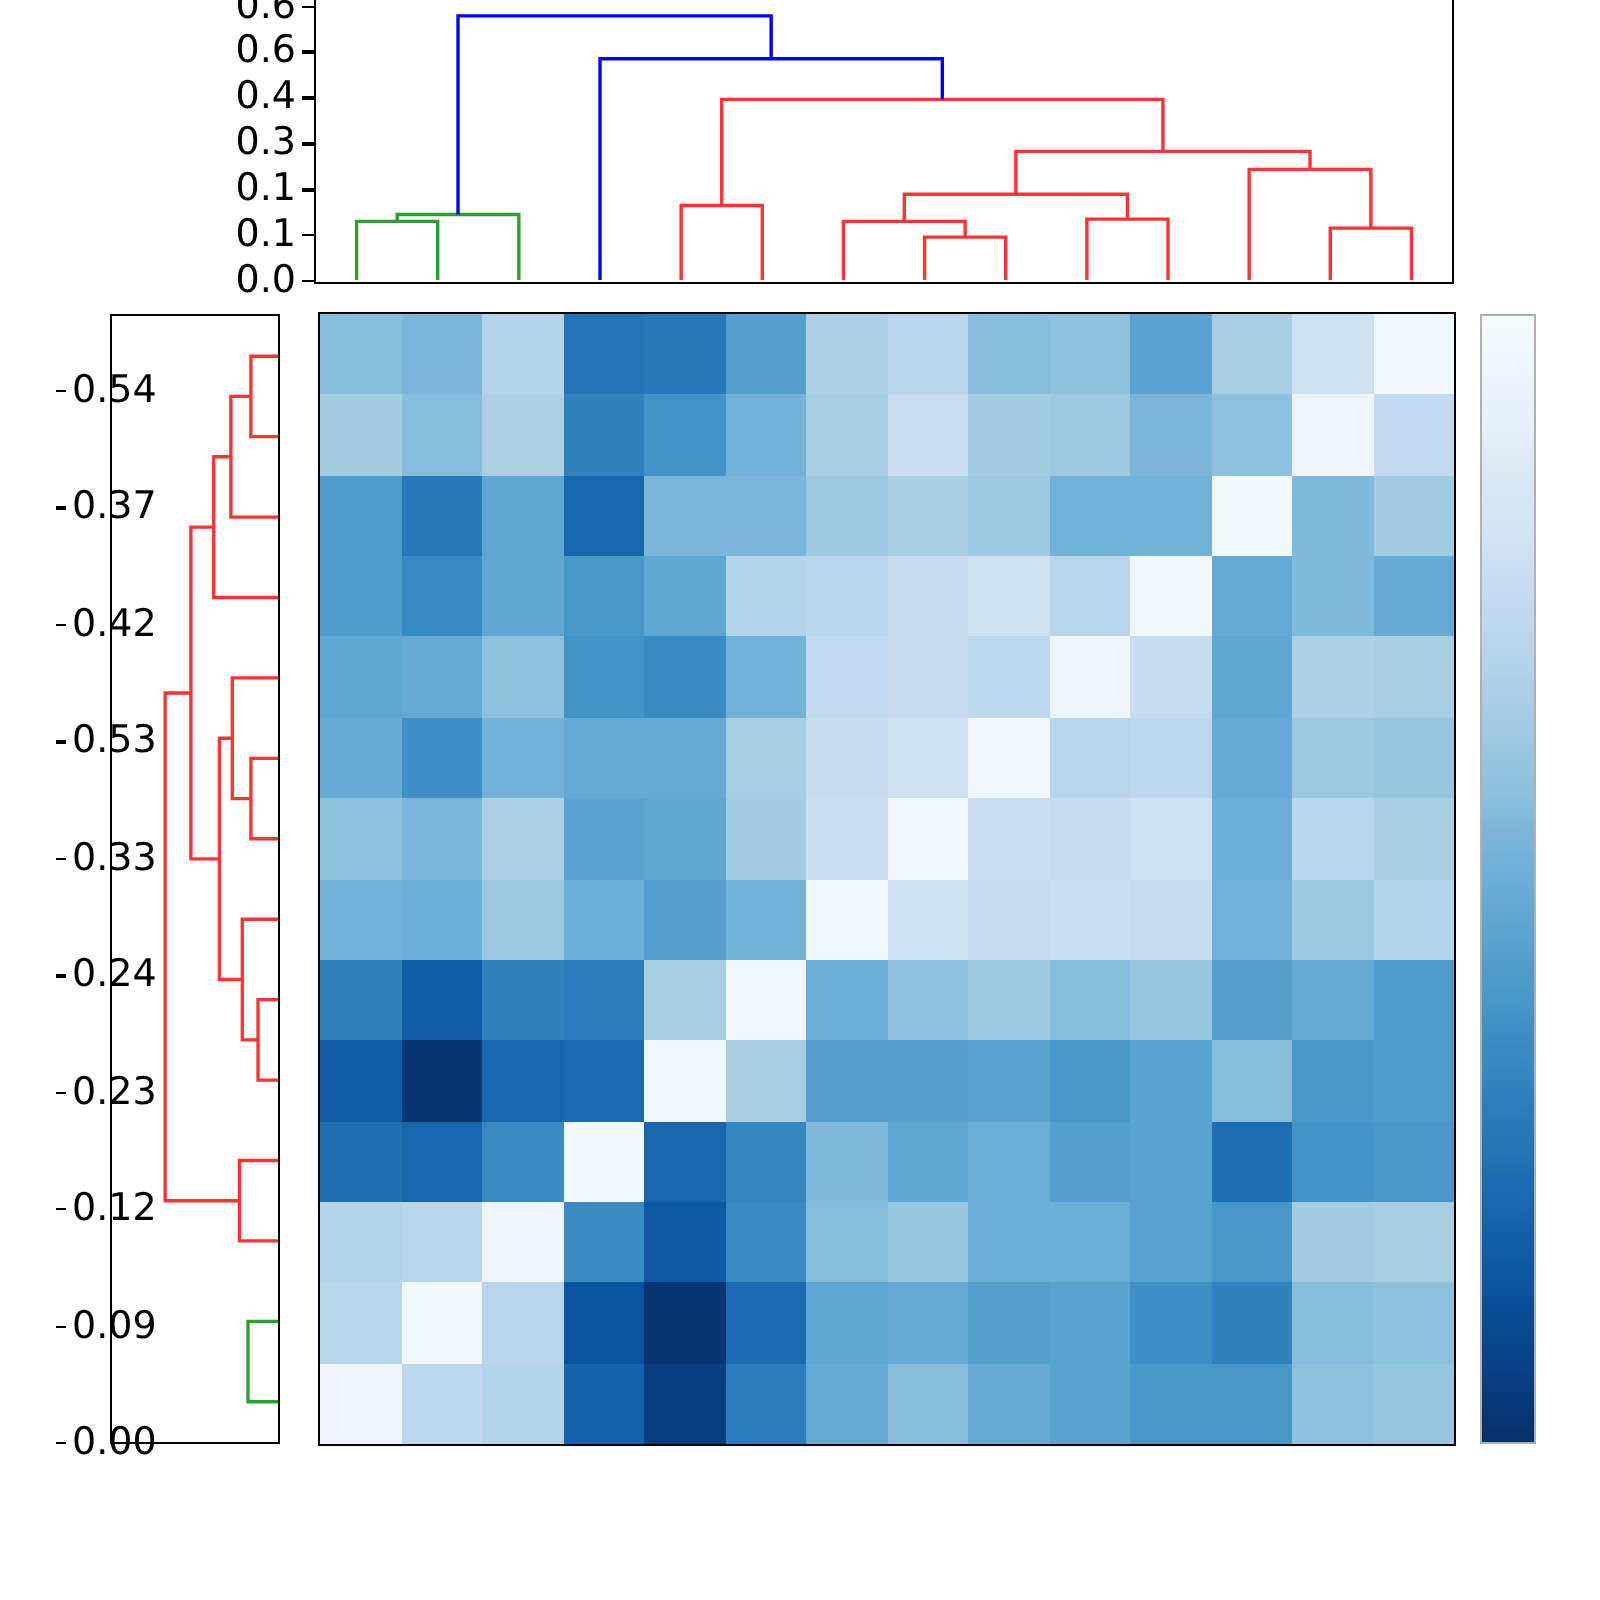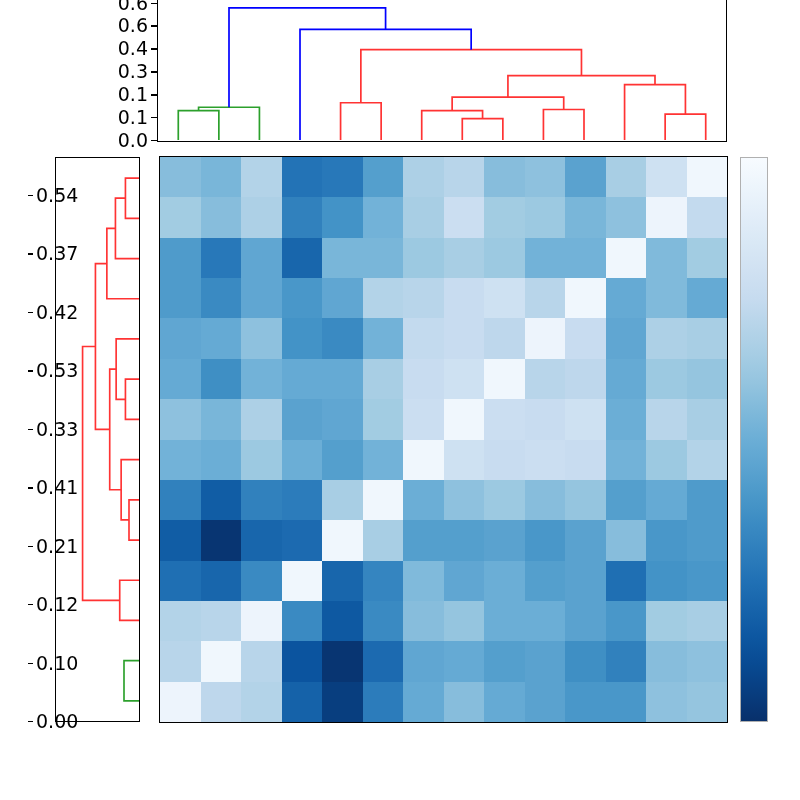--- a/index.html
+++ b/index.html
@@ -346,33 +346,33 @@
   <div id="colorbar" class="panel">
     <div id="cb-gradient" style="background: linear-gradient(to top, rgb(8, 48, 107) 0%, rgb(8, 61, 127) 5%, rgb(8, 74, 146) 10%, rgb(13, 87, 161) 15%, rgb(23, 100, 171) 20%, rgb(33, 113, 181) 25%, rgb(46, 126, 188) 30%, rgb(59, 139, 195) 35%, rgb(74, 152, 201) 40%, rgb(91, 163, 208) 45%, rgb(107, 174, 214) 50%, rgb(127, 185, 218) 55%, rgb(148, 196, 223) 60%, rgb(166, 205, 228) 65%, rgb(182, 212, 233) 70%, rgb(198, 219, 239) 75%, rgb(208, 225, 242) 80%, rgb(217, 232, 245) 85%, rgb(227, 238, 249) 90%, rgb(237, 245, 252) 95%, rgb(247, 251, 255) 100%);"></div>
   </div>
   <div id="cb-ticks" class="panel">
       <div class="cb-tick" style="top: 565px;">
         <div class="tk"></div>
         <div class="lbl">0.00</div>
       </div>
       <div class="cb-tick" style="top: 506.552px;">
         <div class="tk"></div>
-        <div class="lbl">0.10</div>
+        <div class="lbl">0.09</div>
       </div>
       <div class="cb-tick" style="top: 448.103px;">
         <div class="tk"></div>
         <div class="lbl">0.12</div>
       </div>
       <div class="cb-tick" style="top: 389.655px;">
         <div class="tk"></div>
-        <div class="lbl">0.21</div>
+        <div class="lbl">0.23</div>
       </div>
       <div class="cb-tick" style="top: 331.207px;">
         <div class="tk"></div>
-        <div class="lbl">0.41</div>
+        <div class="lbl">0.24</div>
       </div>
       <div class="cb-tick" style="top: 272.759px;">
         <div class="tk"></div>
         <div class="lbl">0.33</div>
       </div>
       <div class="cb-tick" style="top: 214.31px;">
         <div class="tk"></div>
         <div class="lbl">0.53</div>
       </div>
       <div class="cb-tick" style="top: 155.862px;">

